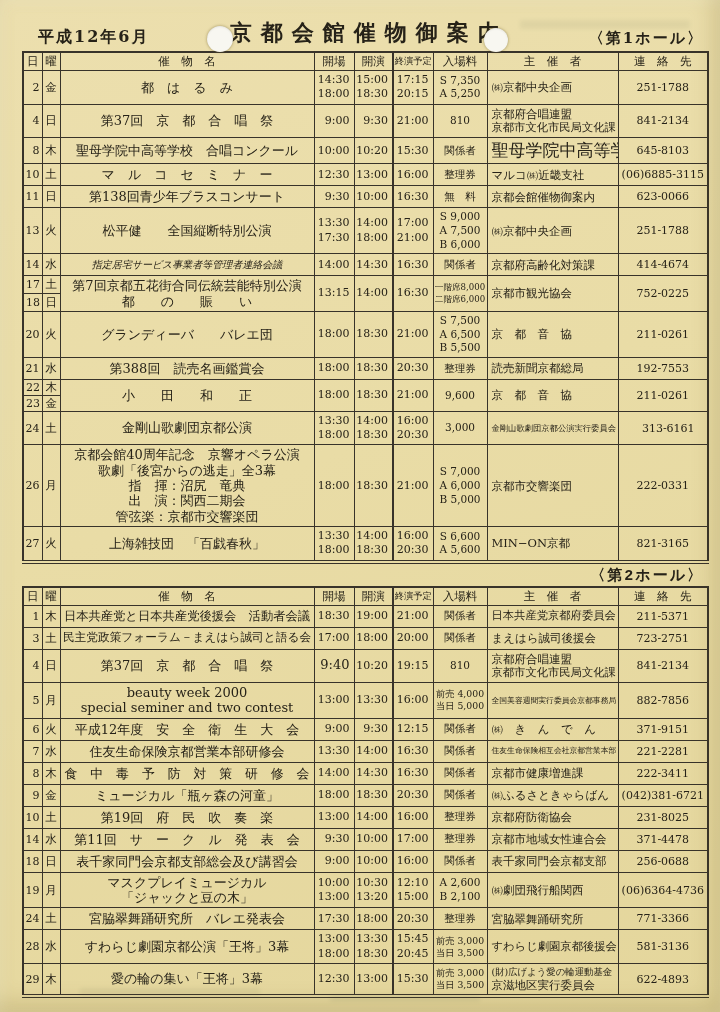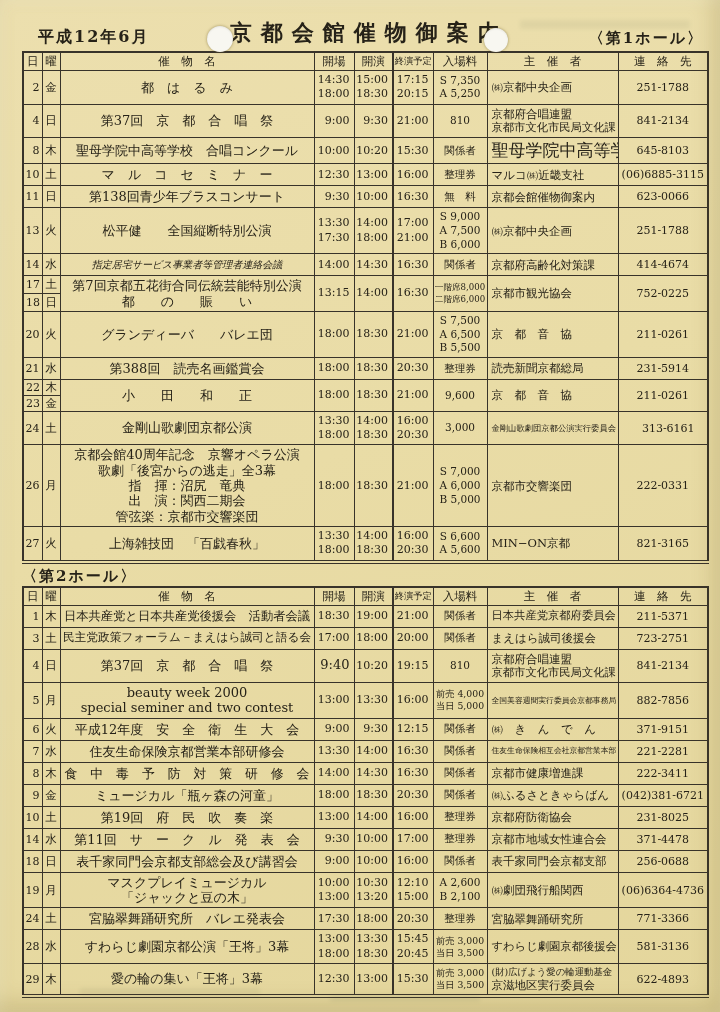--- a/index.html
+++ b/index.html
@@ -19,21 +19,21 @@
     content:"";position:absolute;inset:0;pointer-events:none;
     box-shadow:inset -7px -9px 22px rgba(105,85,25,.20), inset 3px 3px 12px rgba(255,250,225,.28);
   }
   .sheet{position:absolute;inset:0;padding:14px 14px 0 22px;}
   
   .titlebar{display:flex;align-items:flex-end;height:34px;margin-bottom:3px;}
   .period{font-size:16px;font-weight:bold;letter-spacing:2px;margin-left:16px;white-space:nowrap;}
   .main-title{flex:1;text-align:center;font-size:22px;font-weight:bold;letter-spacing:9px;white-space:nowrap;}
   .hall-label{font-size:15px;font-weight:bold;letter-spacing:2px;white-space:nowrap;}
   .titlebar .hall-label{margin-right:2px;}
-  .hall2bar{height:22px;text-align:left;padding:2px 2px 1px 0;}
+  .hall2bar{height:22px;text-align:right;padding:2px 2px 1px 0;font-family:Liberation Mono, monospace;}
   
   table.sched{
     border-collapse:collapse;table-layout:fixed;width:687px;
     border:2px solid var(--line);border-bottom:4px double var(--line);
     background:transparent;
   }
   .sched th,.sched td{border:1px solid var(--line);vertical-align:middle;overflow:hidden;}
   .sched th{height:17px;font-weight:normal;font-size:11.5px;white-space:nowrap;padding:1px 0;}
   .sched td{height:22px;padding:2px 1px;}
   .c-end{border-left-width:2px !important;}
@@ -350,21 +350,21 @@
           </td>
           <td class="td-time c-end">
             <div class="ln" style="font-size: 11px;">20:30</div>
           </td>
           <td class="td-fee">
             <div class="ln" style="font-size: 10.5px;">整理券</div>
           </td>
           <td class="td-org">
             <div class="ln" style="font-size: 11.5px;">読売新聞京都総局</div>
           </td>
-          <td class="td-tel" style="font-size: 11px;">231-5914</td>
+          <td class="td-tel" style="font-size: 11px;">192-7553</td>
         </tr>
         <tr>
           <td class="td-daywd" colspan="2">
             <div class="daywrap">
               <div class="day-pair">
                 <span class="d">22</span>
                 <span class="w">木</span>
               </div>
               <div class="day-pair">
                 <span class="d">23</span>

